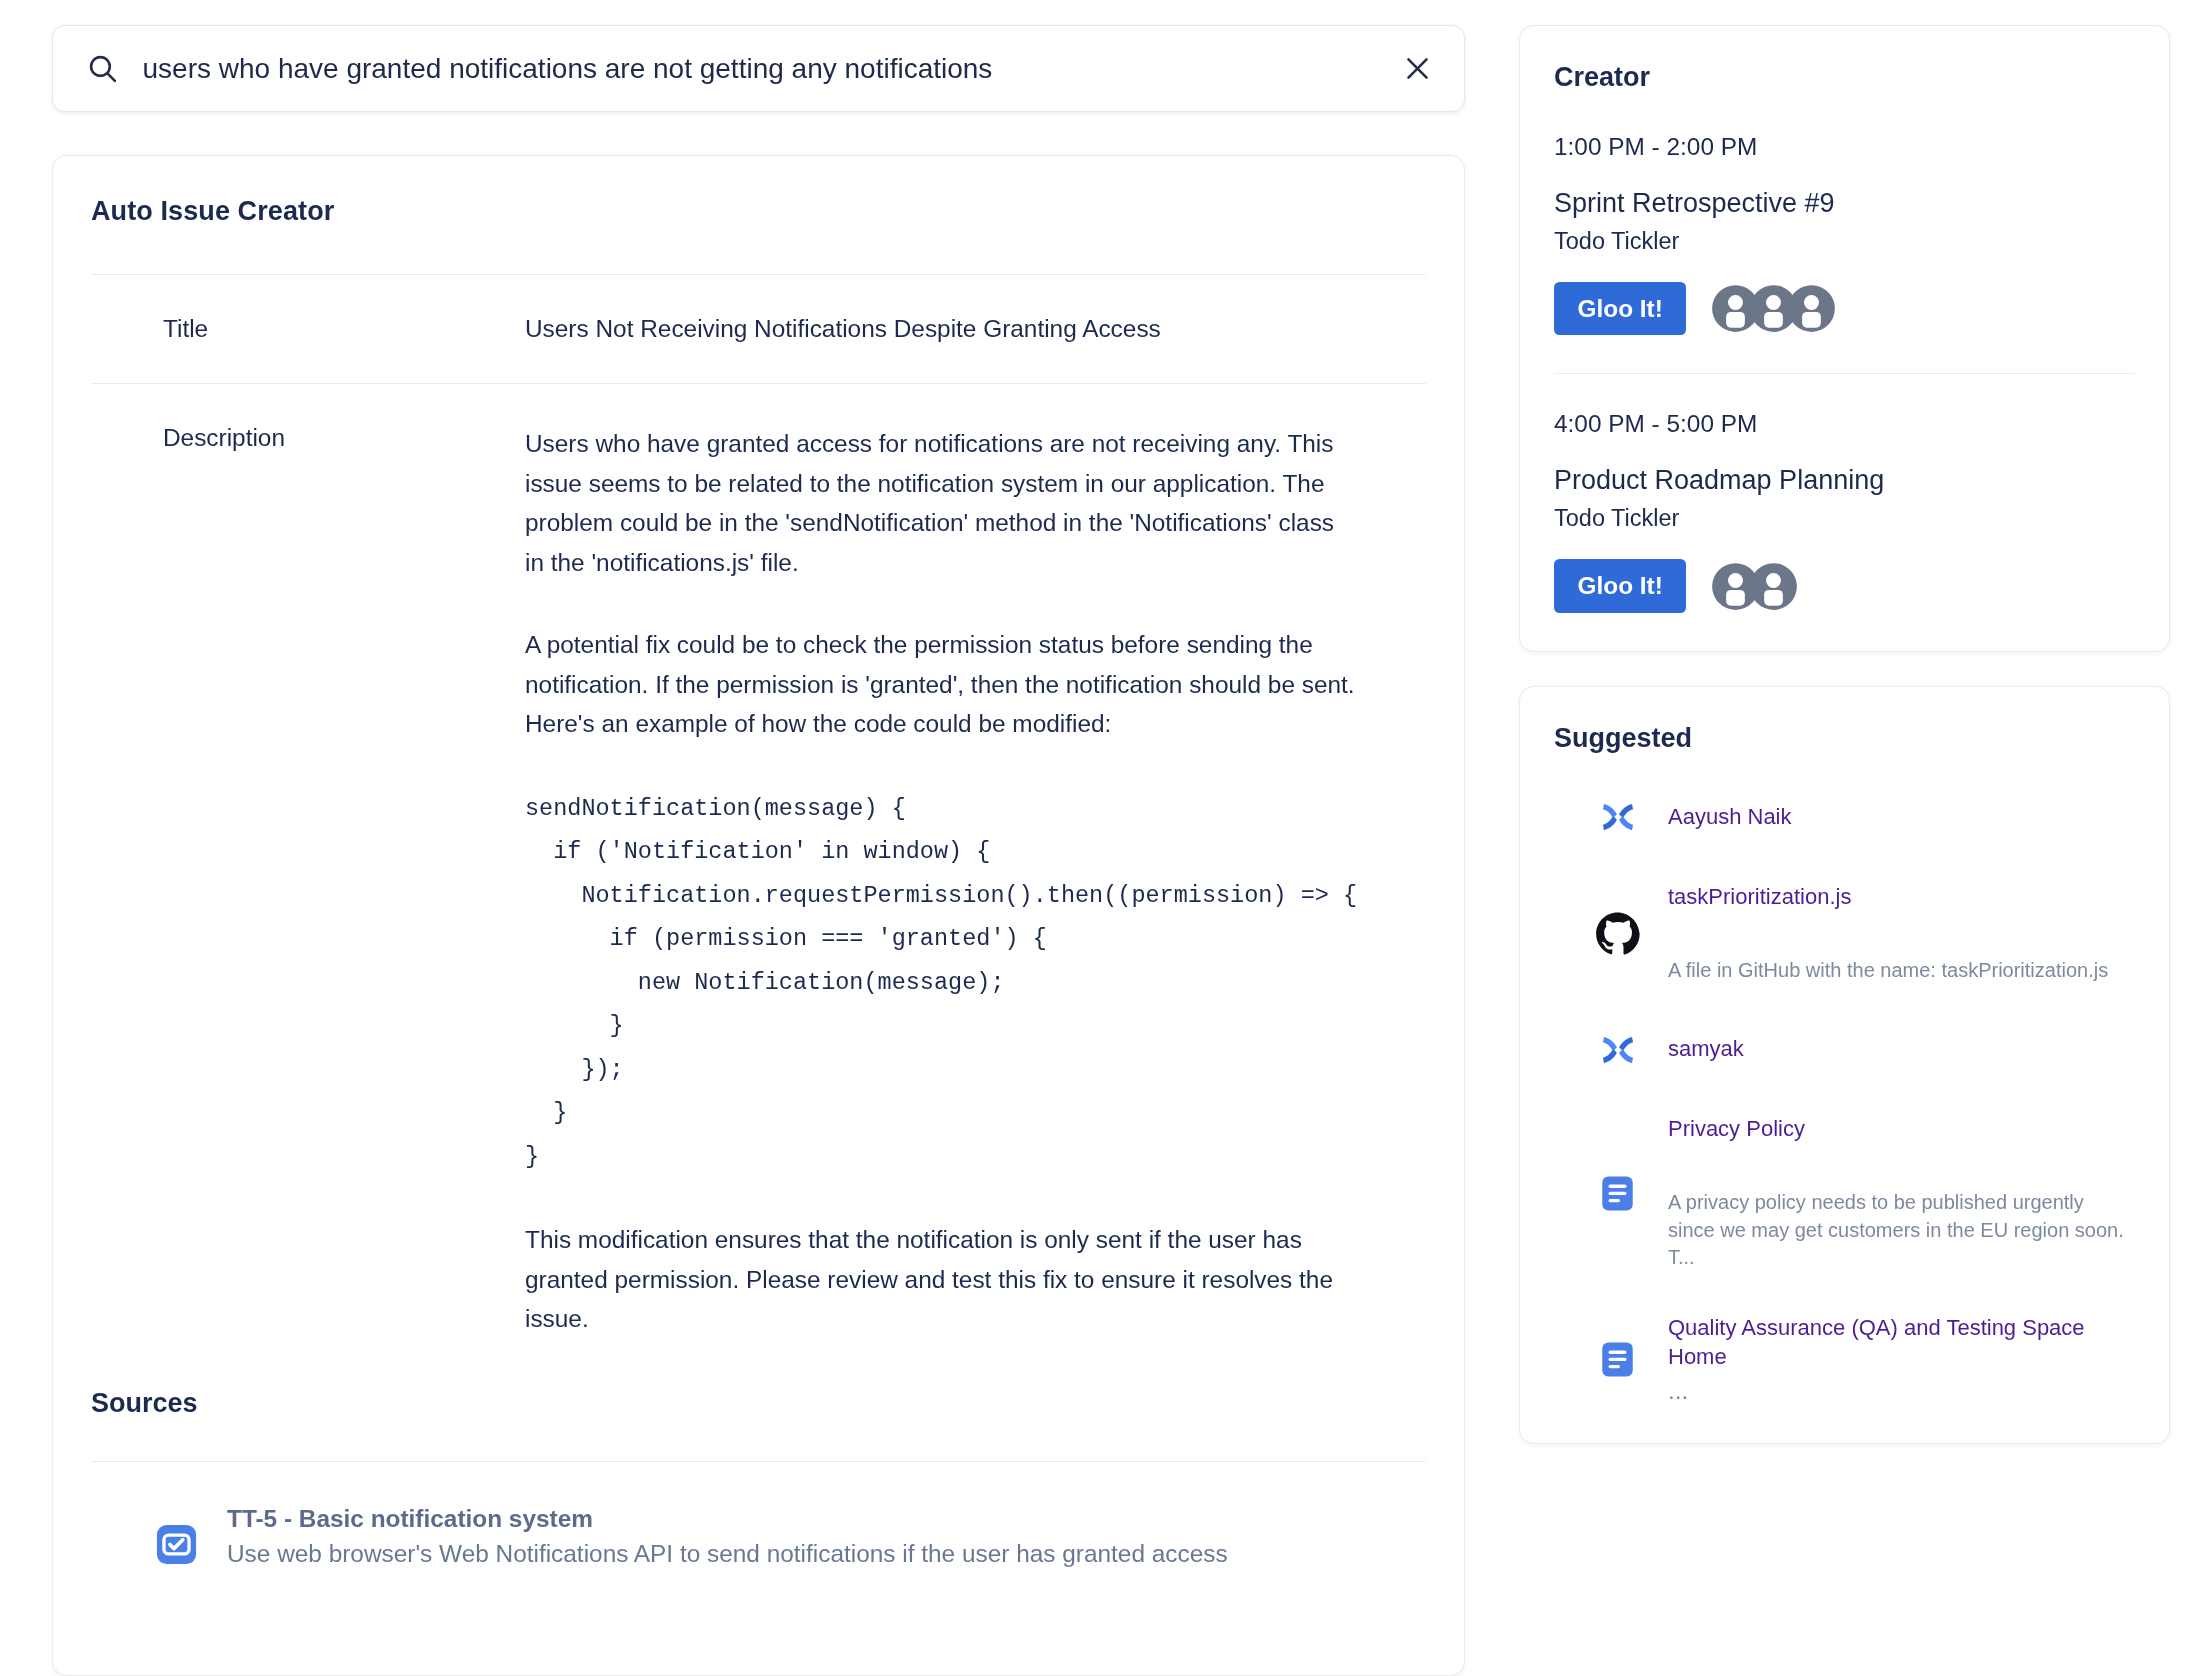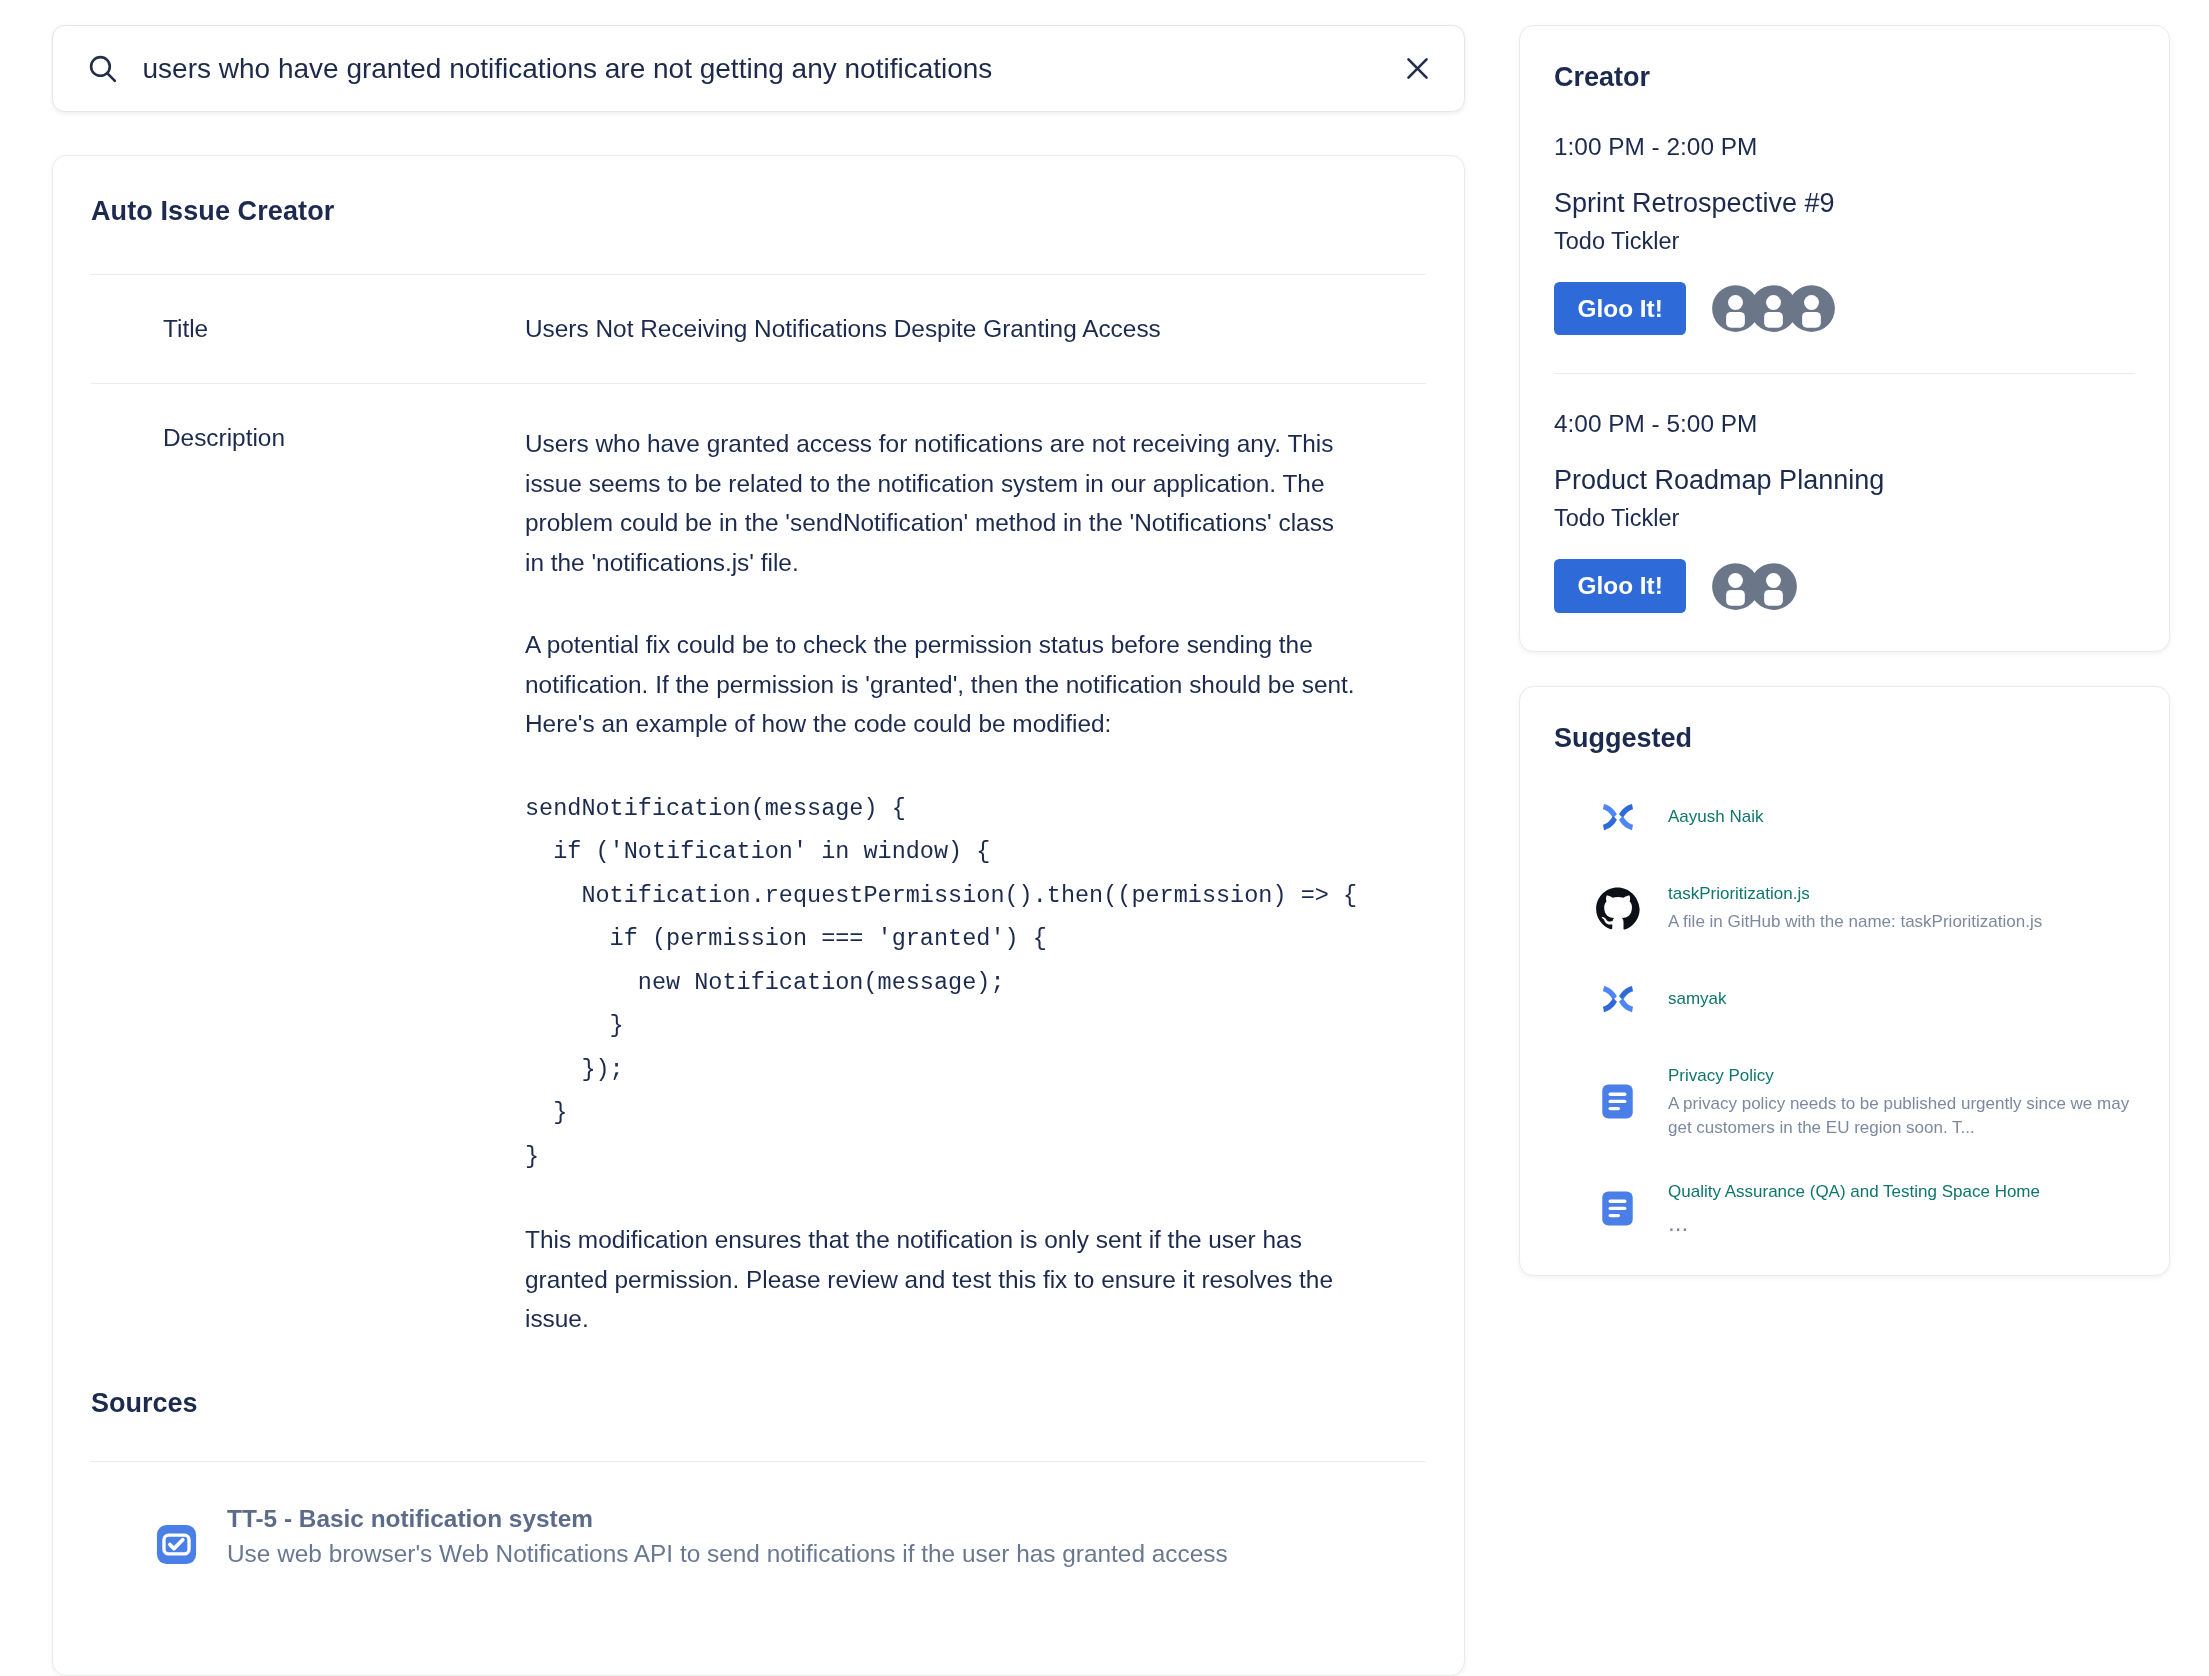--- a/index.html
+++ b/index.html
@@ -175,22 +175,22 @@
   .sugg-item {
     display: flex;
     gap: 27px;
     align-items: center;
     padding: 0 0 0 40px;
     margin-bottom: 42px;
   }
   .sugg-item:last-child { margin-bottom: 0; }
   .sugg-icon { flex: 0 0 47px; height: 47px; display:flex; align-items:center; justify-content:center;}
   .sugg-body { display: flex; flex-direction: column; gap: 5.4px; min-width: 0; }
-  .sugg-title { font-size: 17px; color: #0f766e; line-height: 1.3; }
-  .sugg-sub { font-size: 17px; color: #7d899f; line-height: 1.38; max-width: 507px; }
+  .sugg-title { font-size: 22px; color: #4c1d95; line-height: 1.3; }
+  .sugg-sub { font-size: 20px; color: #7d899f; line-height: 1.38; max-width: 507px; margin-top: 40px; }
   .sugg-ellipsis { font-size: 24.4px; color: #7d899f; }
 </style>
 </head>
 <body>
 
 <div class="page">
 
   <div class="left-col">
 
     <div class="search-bar">

